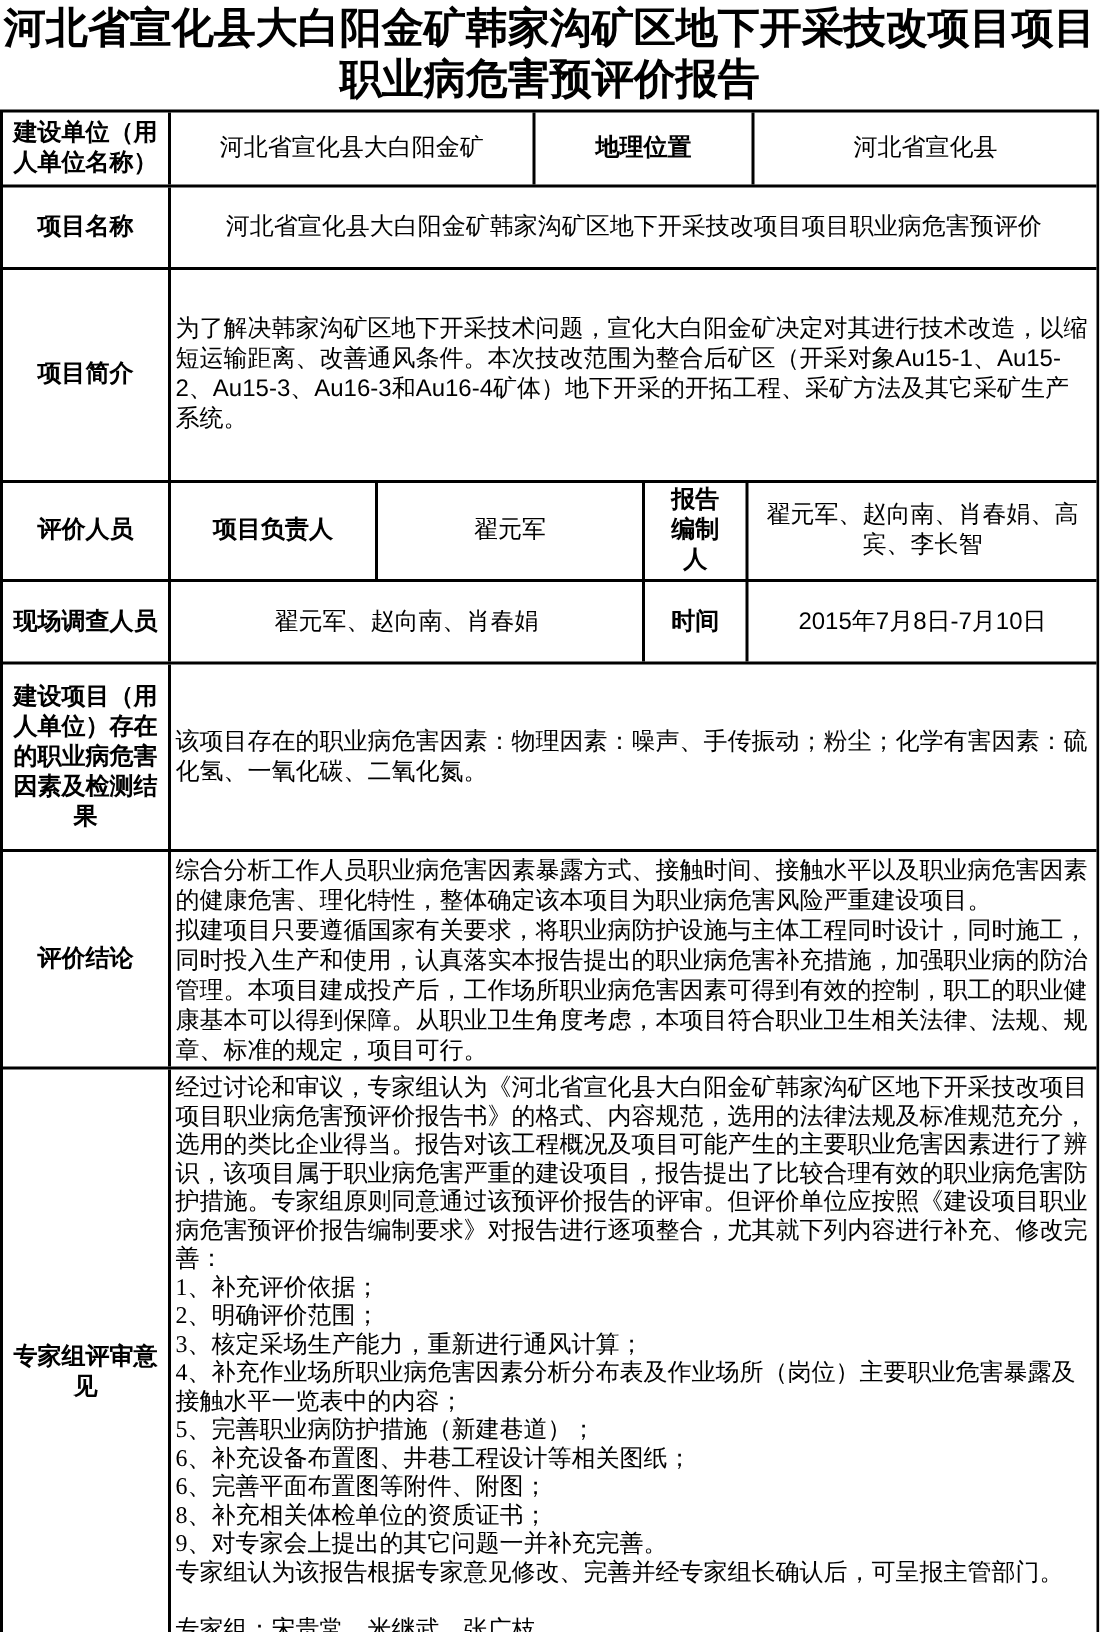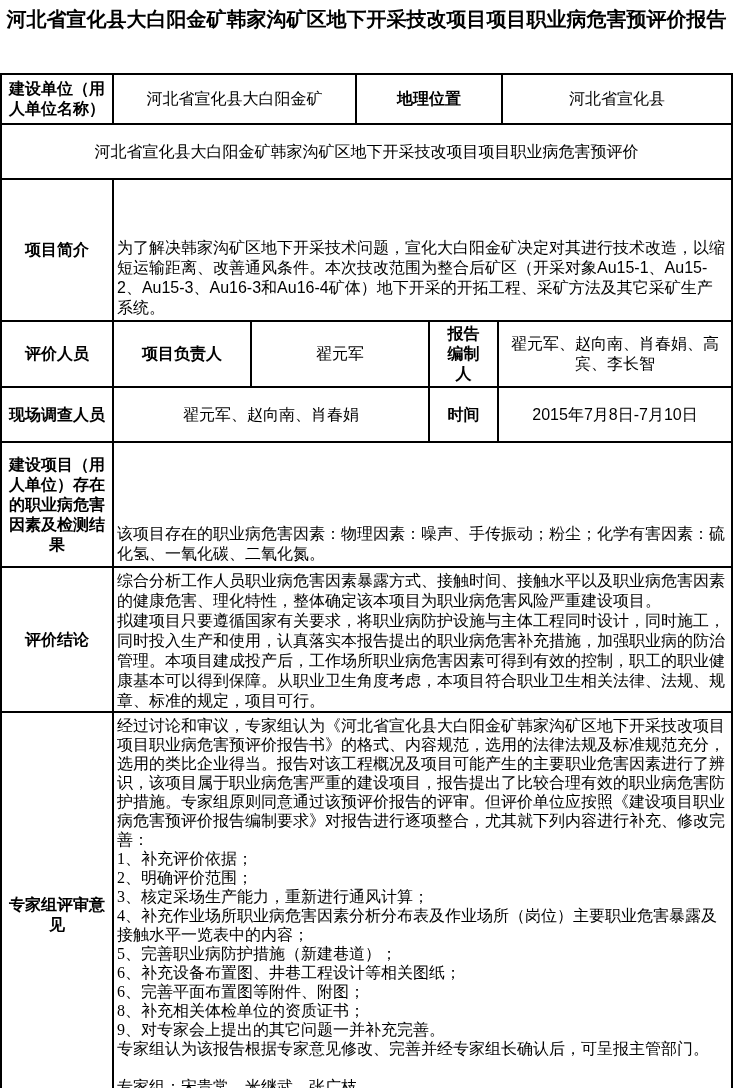--- a/index.html
+++ b/index.html
@@ -8,21 +8,21 @@
     color:#000;
     font-family:"Liberation Sans", sans-serif;
     -webkit-font-smoothing:none;
   }
   .page { width:733px; height:1088px; background:#fff; overflow:hidden; }
 
   .doc-title {
     height:71px;
     padding-top:2px;
     text-align:center;
-    font-size:20px;
+    font-size:28px;
     font-weight:bold;
     line-height:34px;
     letter-spacing:0;
   }
 
   .doc-table {
     border:2px solid #000;
     width:733px;
     box-sizing:border-box;
   }
@@ -57,21 +57,21 @@
   .center-cell {
     display:flex;
     align-items:center;
     justify-content:center;
     text-align:center;
     padding:2px 11px;
   }
   .left-cell {
     display:flex;
     flex-direction:column;
-    justify-content:flex-end;
+    justify-content:center;
     text-align:left;
     padding:2px 3px;
   }
   .top-cell {
     display:block;
     text-align:left;
     padding:3px 3px 0 3px;
     font-family:Liberation Serif, serif;
   }
   .grow { flex:1 1 auto; }
@@ -105,20 +105,21 @@
   <div class="doc-table">
 
     <div class="row r1">
       <div class="cell label-cell">建设单位（用人单位名称）</div>
       <div class="cell center-cell w243">河北省宣化县大白阳金矿</div>
       <div class="cell head-cell w146">地理位置</div>
       <div class="cell center-cell grow">河北省宣化县</div>
     </div>
 
     <div class="row r2">
+      <div class="cell label-cell">项目名称</div>
       <div class="cell center-cell grow">河北省宣化县大白阳金矿韩家沟矿区地下开采技改项目项目职业病危害预评价</div>
     </div>
 
     <div class="row r3">
       <div class="cell label-cell">项目简介</div>
       <div class="cell left-cell grow">
         <div>为了解决韩家沟矿区地下开采技术问题，宣化大白阳金矿决定对其进行技术改造，以缩短运输距离、改善通风条件。本次技改范围为整合后矿区（开采对象Au15-1、Au15-2、Au15-3、Au16-3和Au16-4矿体）地下开采的开拓工程、采矿方法及其它采矿生产系统。</div>
       </div>
     </div>
 

